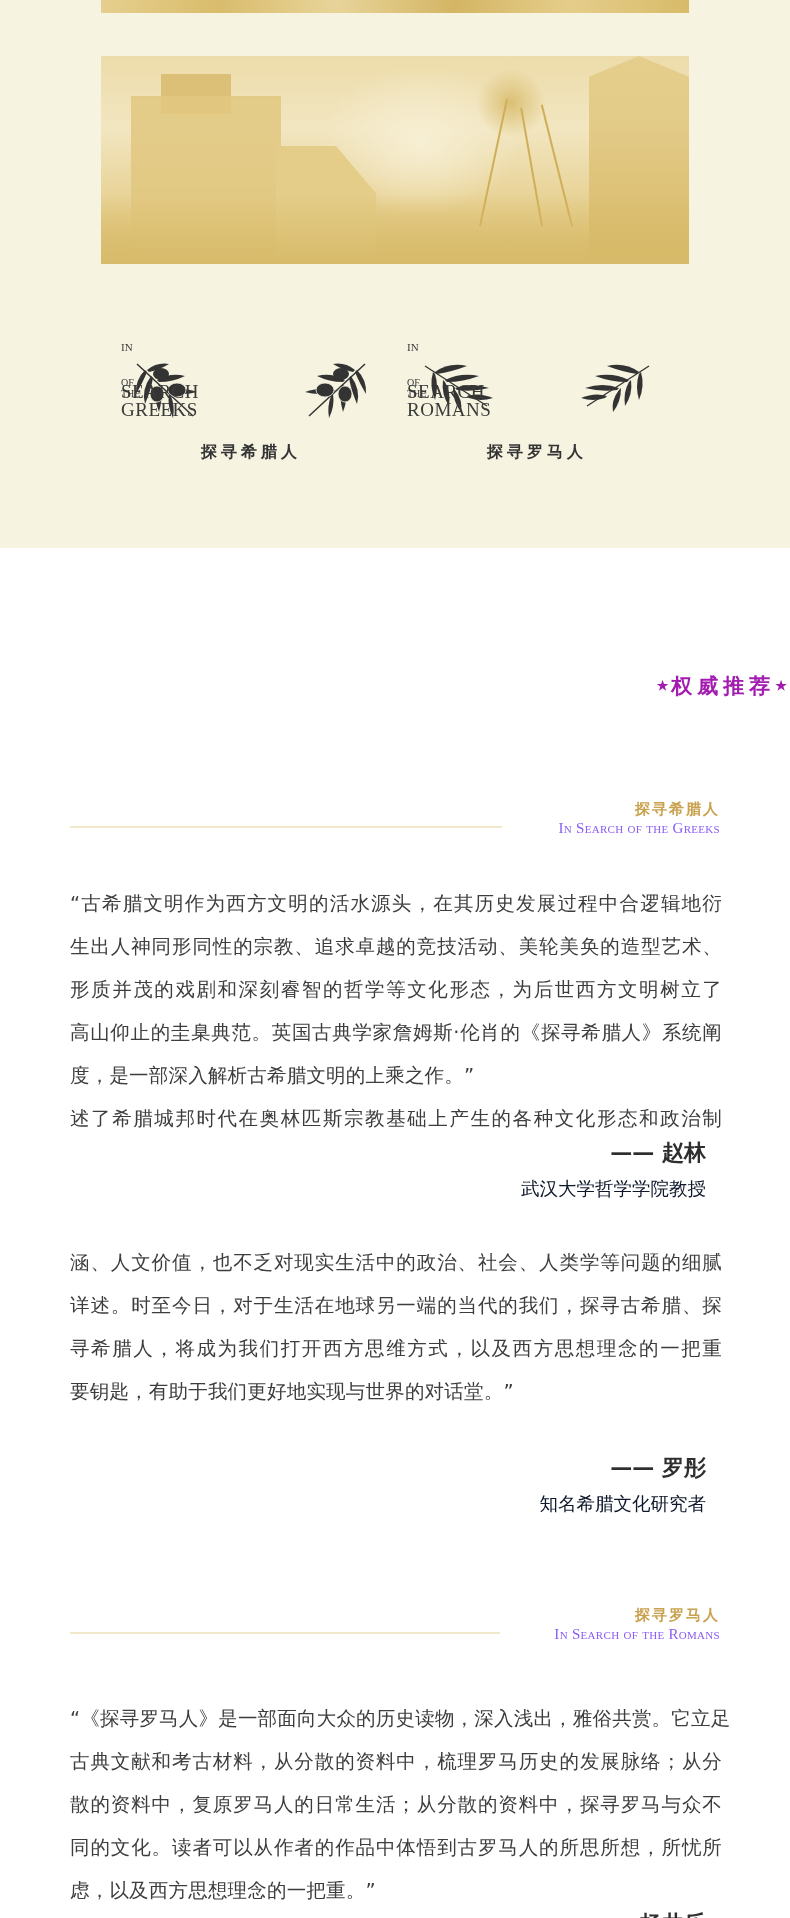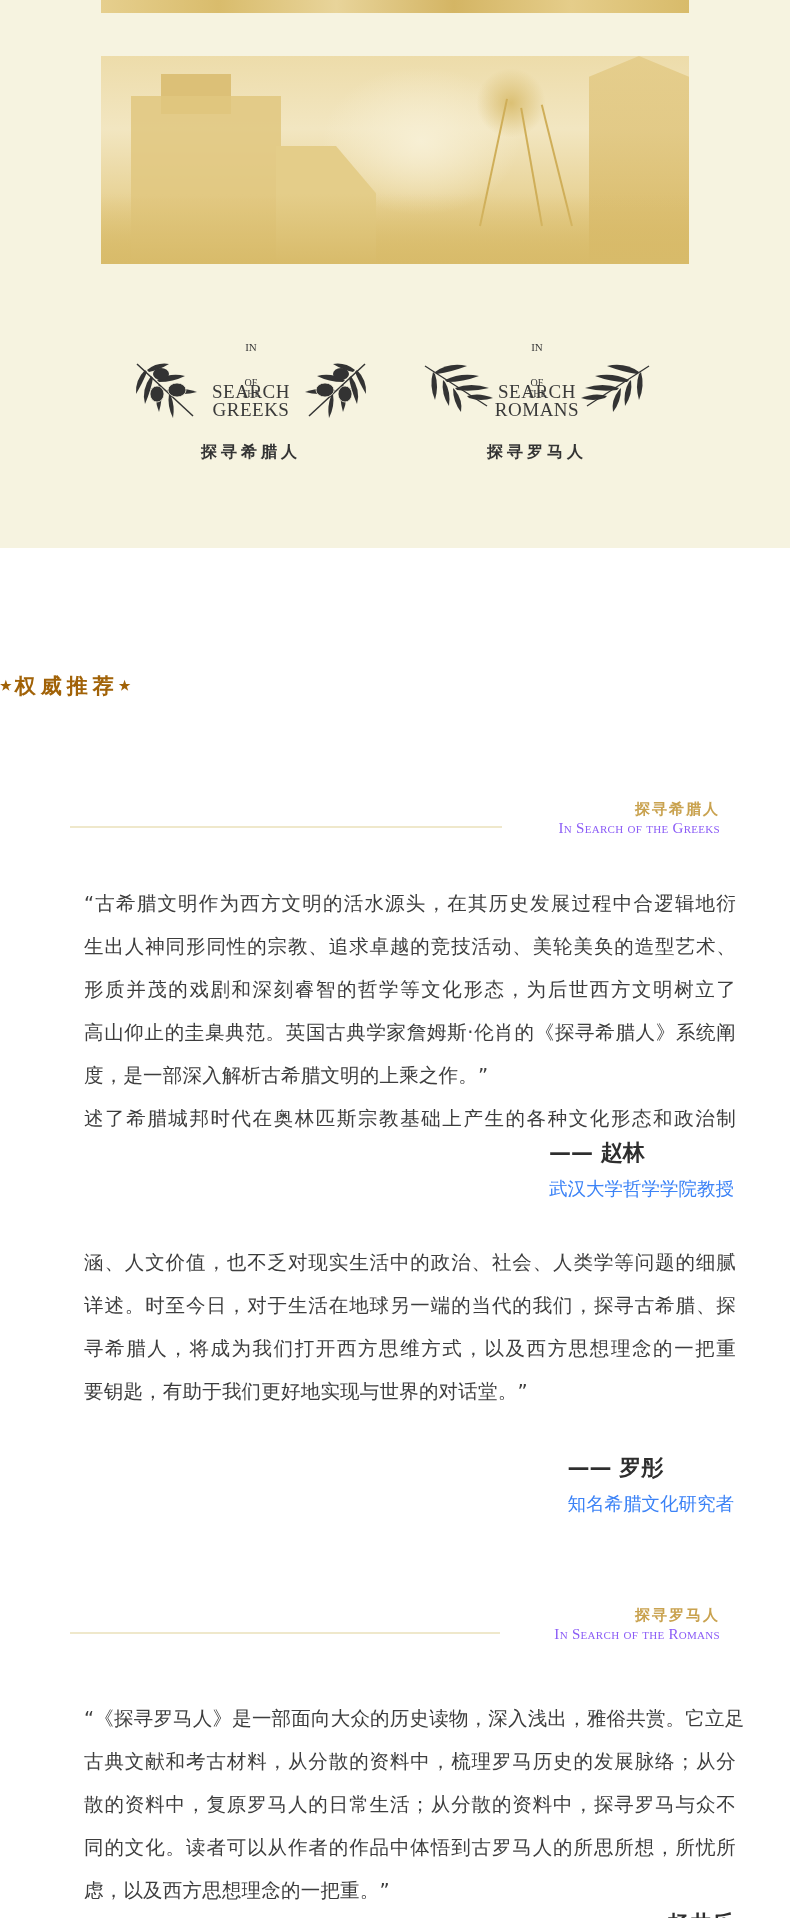--- a/index.html
+++ b/index.html
@@ -26,53 +26,53 @@
     background: radial-gradient(ellipse at center, #f7efd4 0%, rgba(247,239,212,0) 70%); }
   .img-main .tower { position:absolute; left:30px; top:40px; width:150px; height:168px; background:#e0c77f; opacity:.85; }
   .img-main .tower2 { position:absolute; left:60px; top:18px; width:70px; height:40px; background:#dcc077; }
   .img-main .cliff { position:absolute; left:175px; top:90px; width:100px; height:118px; background:#e4cd89; clip-path: polygon(0 0, 60% 0, 100% 40%, 100% 100%, 0 100%); }
   .img-main .ground { position:absolute; left:0; bottom:0; width:588px; height:70px; background: linear-gradient(180deg, rgba(217,188,108,0) 0%, #d8bb6a 100%); }
   .img-main .palm { position:absolute; left:375px; top:12px; width:70px; height:70px; border-radius:50%; background: radial-gradient(circle, #dbc074 0%, rgba(219,192,116,0) 70%); }
   .img-main .spear { position:absolute; width:2px; background:#cfae58; transform-origin: bottom; }
   .img-main .right-orn { position:absolute; right:0; top:0; width:100px; height:208px; background: linear-gradient(180deg, #e3ca85, #d6b662); opacity:.8; clip-path: polygon(50% 0, 100% 10%, 100% 100%, 0 100%, 0 10%); }
 
   .logo { position: absolute; top: 330px; width: 260px; height: 150px; }
-  .logo .en { position: absolute; left: 0; width: 100%; text-align: center;
+  .logo .en { position: absolute; left: 0; width: 100%; 
     font-family: "Liberation Serif", "DejaVu Serif", serif; color: #3a3a3a; line-height: 1; }
   .logo .en-in { top: 12px; font-size: 11px; }
   .logo .en-search { top: 24px; font-size: 19px; letter-spacing: 0.5px; margin-top: 28px; }
   .logo .en-of { top: 48px; font-size: 10px; }
   .logo .en-the { top: 59px; font-size: 10px; }
   .logo .en-name { top: 70px; font-size: 19px; letter-spacing: 0.5px; font-family: Liberation Serif, serif; }
   .logo .cn { position: absolute; left: 0; top: 112px; width: 100%; text-align: center;
     font-family: "DejaVu Serif", "Liberation Serif", serif; font-size: 16px; font-weight: bold;
     letter-spacing: 4px; color: #333; }
   .leaf { position: absolute; top: 30px; width: 72px; height: 60px; }
   .logo-greeks { left: 121px; }
   .logo-romans { left: 407px; }
 
-  .heading { position: absolute; left: 0; top: 672px; width: 790px; text-align: left;
+  .heading { position: absolute; left: 0; top: 672px; width: 790px; text-align: right;
     font-family: "DejaVu Serif", "Liberation Serif", serif; font-size: 21px; font-weight: bold;
-    letter-spacing: 5px; color: #a16207; }
+    letter-spacing: 5px; color: #a21caf; }
   .heading .star { font-size: 13px; vertical-align: 3px; letter-spacing: 3px; }
 
   .sec-head { position: absolute; left: 70px; width: 650px; height: 50px; }
   .sec-head .line { position: absolute; left: 0; top: 26px; height: 2px; background: #efe8cb; }
   .sec-head .cn { position: absolute; right: 0; top: 0; font-family: "DejaVu Serif", "Liberation Serif", serif;
     font-size: 15px; font-weight: bold; color: #c9a24f; letter-spacing: 2px; text-align: right; }
   .sec-head .en { position: absolute; right: 0; top: 20px; font-family: "Liberation Serif", "DejaVu Serif", serif;
     font-size: 15px; color: #8b5cf6; font-variant: small-caps; letter-spacing: 0.3px; white-space: nowrap; }
 
-  .quote { position: absolute; left: 84px; width: 652px; font-size: 19.5px; line-height: 43px;
+  .quote { position: absolute; left: 70px; width: 652px; font-size: 19.5px; line-height: 43px;
     color: #3d3d3d; text-align: justify; letter-spacing: 0.2px; }
   .quote .ln { display: block; white-space: nowrap; text-align-last: justify; }
   .quote .ln.last { text-align-last: left; }
-  .attr { position: absolute; right: 56px; }
+  .attr { position: absolute; right: 84px; text-align: right; }
   .attr .name { font-size: 22px; font-weight: bold; color: #2e2e2e; white-space: nowrap; }
-  .attr .aff { font-size: 18.5px; color: #3b82f6; margin-top: 8px; white-space: nowrap; }
+  .attr .aff { font-size: 18.5px; color: #0f172a; margin-top: 8px; white-space: nowrap; }
 </style>
 </head>
 <body>
 
 <div class="beige"></div>
 <div class="img-strip" title="decorative engraving strip"></div>
 <div class="img-main" title="sepia battle scene engraving with fortress, palm tree and soldiers">
   <div class="sky"></div>
   <div class="tower2"></div>
   <div class="tower"></div>

